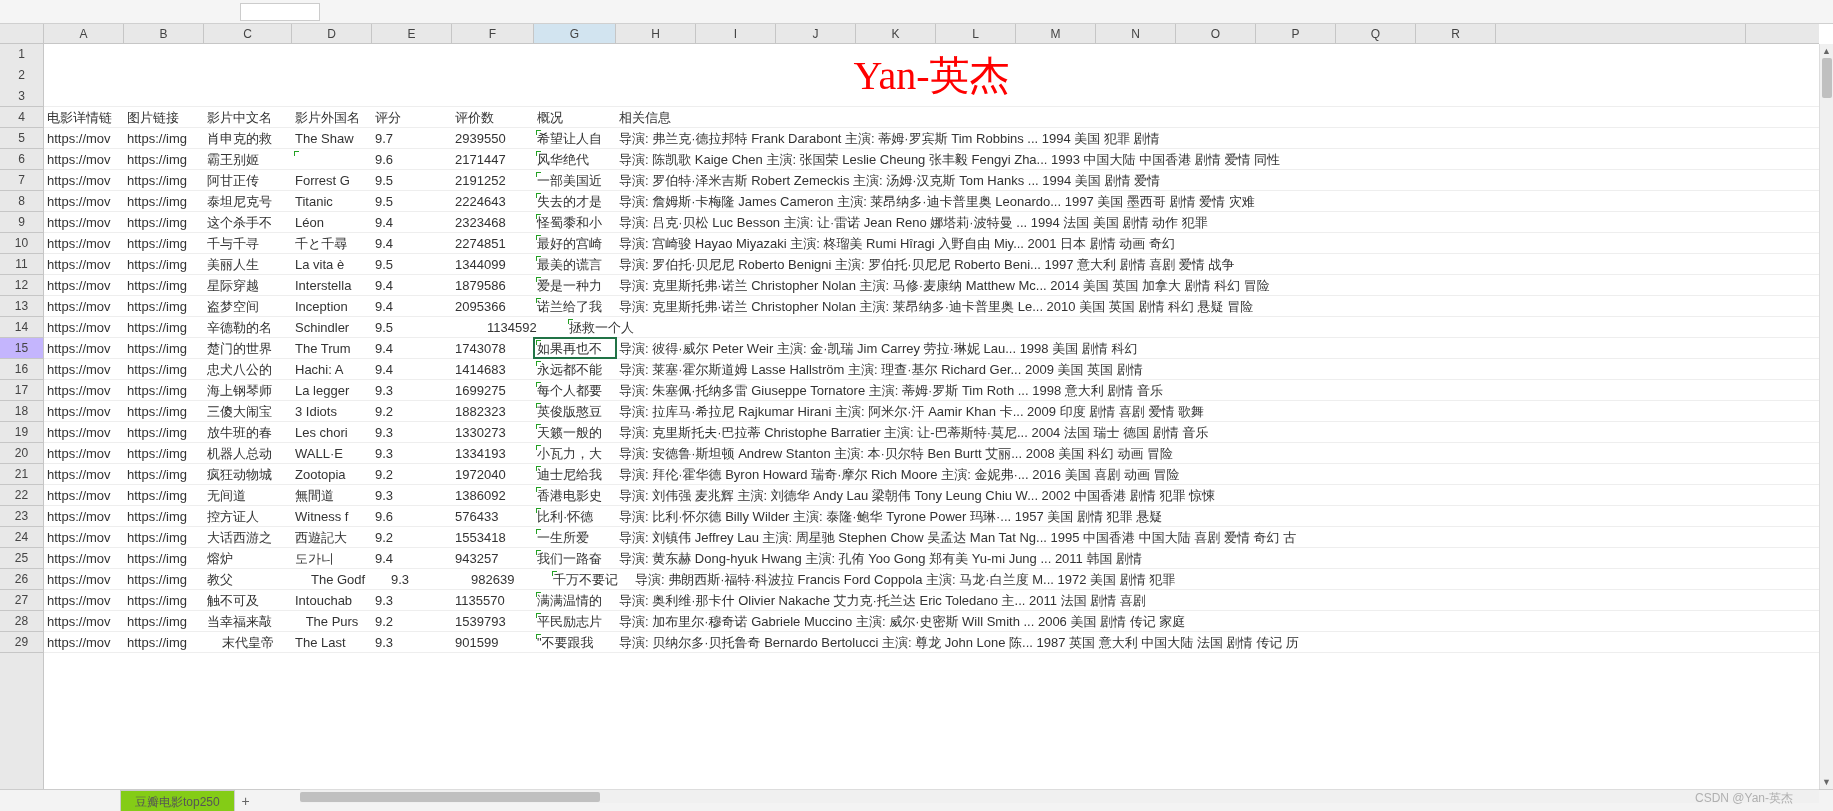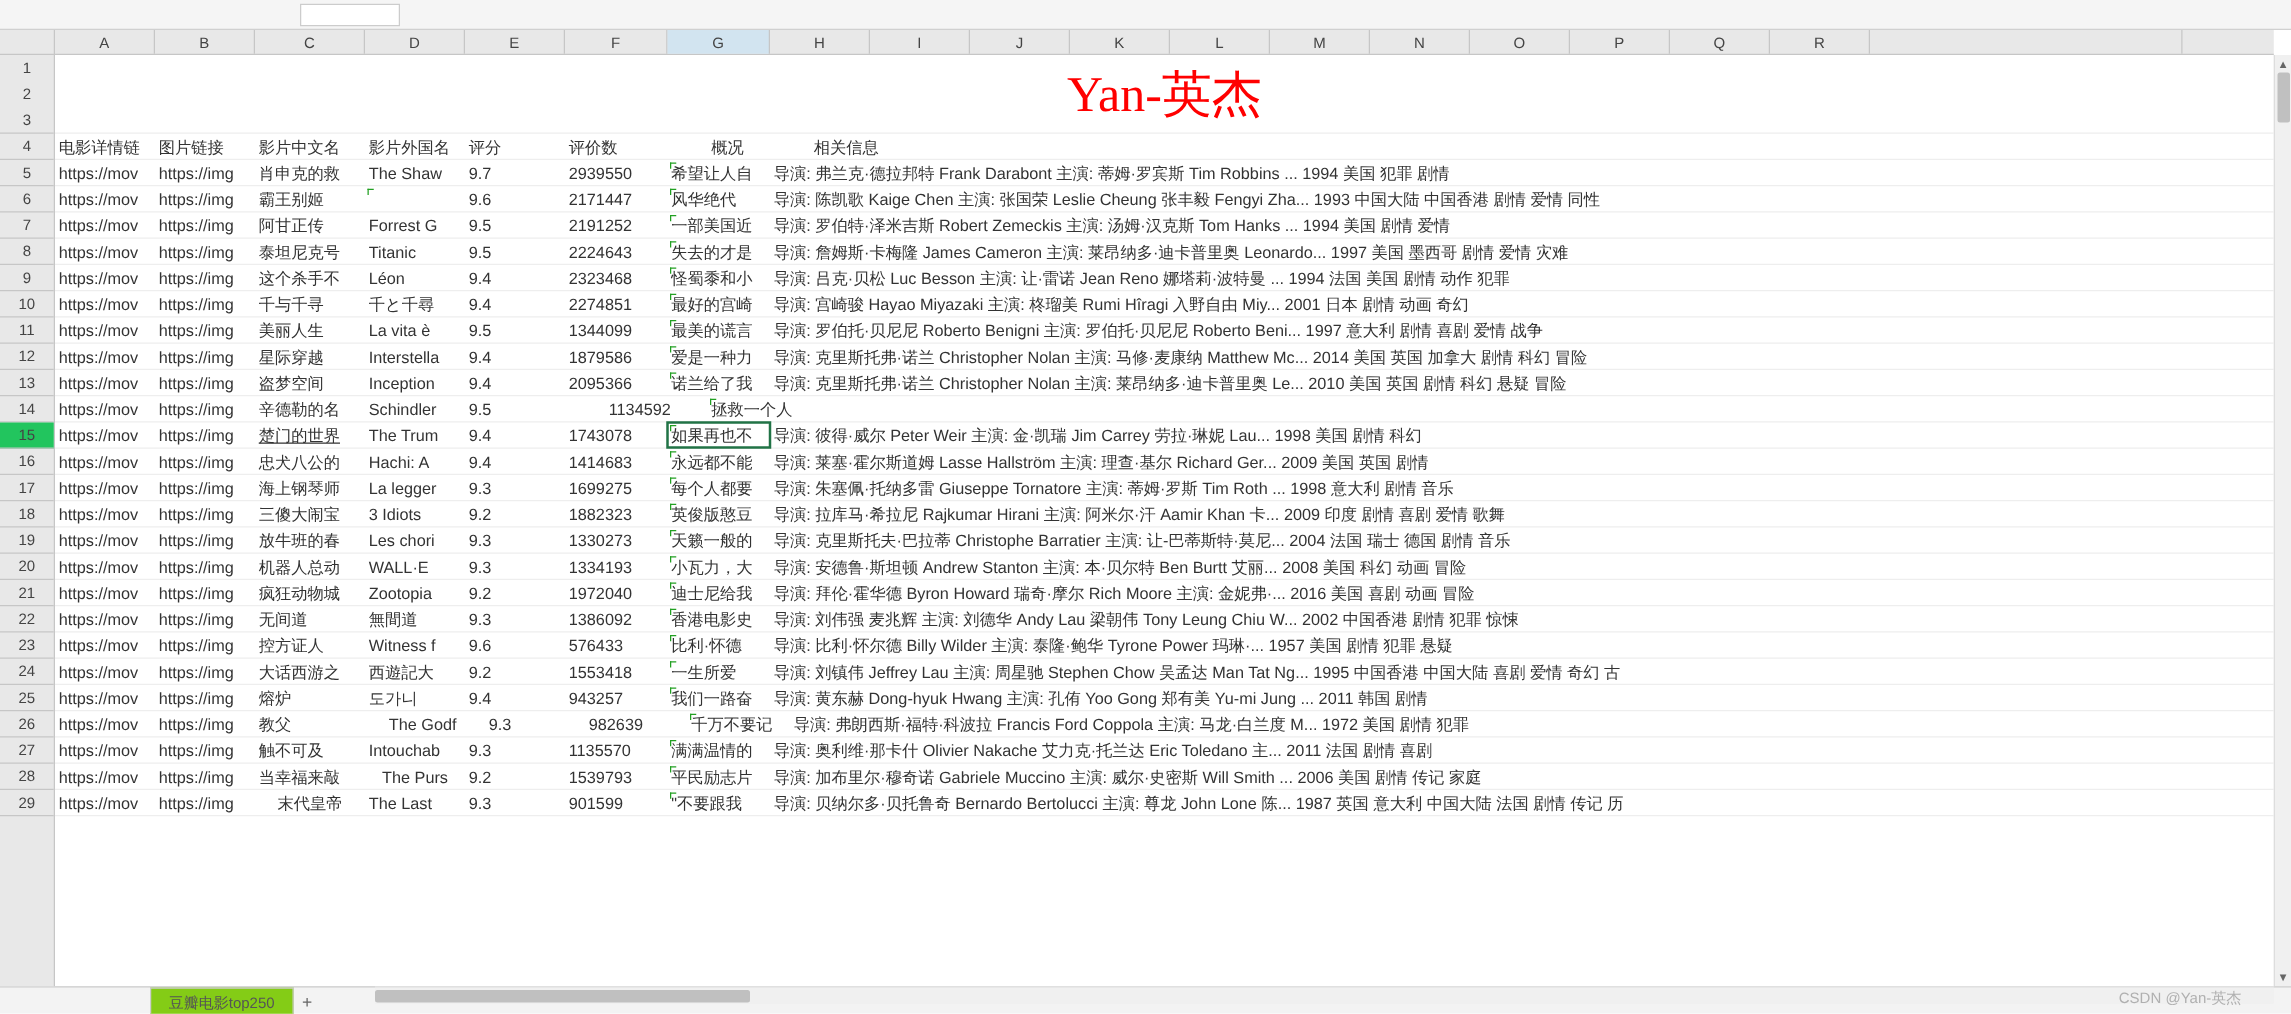--- a/index.html
+++ b/index.html
@@ -7,21 +7,21 @@
   .app { display: flex; flex-direction: column; width: 1833px; height: 811px; position: relative; }
   .top-bar { height: 24px; background: #f5f5f5; border-bottom: 1px solid #d0d0d0; display:flex; align-items:center; padding-left:240px;}
   .fx-box { width:80px; height:18px; background:#fff; border:1px solid #ccc;}
   .sheet-area { flex: 1; position: relative; overflow: hidden; }
   .corner { position: absolute; top: 0; left: 0; width: 44px; height: 20px; background: #e8e8e8; border-right: 1px solid #c6c6c6; border-bottom: 1px solid #c6c6c6; z-index: 3;}
   .col-headers { position: absolute; top: 0; left: 44px; right: 14px; height: 20px; display: flex; background: #e8e8e8; border-bottom: 1px solid #c6c6c6; z-index: 2;}
   .col-h { flex: 0 0 auto; height: 100%; border-right: 1px solid #c6c6c6; text-align: center; line-height: 20px; color: #444; font-size: 12px; }
   .col-h.sel { background:#d2e4f0;}
   .row-headers { position: absolute; top: 20px; left: 0; width: 44px; bottom: 22px; background: #e8e8e8; border-right: 1px solid #c6c6c6; z-index: 2;}
   .row-h { height: 21px; border-bottom: 1px solid #c6c6c6; text-align: center; line-height: 21px; color: #444; font-size: 12px; }
-  .row-h.sel { background:#22c55e;}
+  .row-h.sel { background:#c4b5fd;}
   .grid { position: absolute; top: 20px; left: 44px; right: 14px; bottom: 22px; overflow: hidden; }
   .row { display: flex; height: 21px; border-bottom: 1px solid #eee; white-space: nowrap;}
   .row.tall { height: 63px;}
   .cell { flex: 0 0 auto; height: 100%; padding: 0 3px; overflow: hidden; white-space: nowrap; line-height: 21px; position:relative;}
   .title-cell { position:absolute; top:0; left:0; width:100%; height:63px; font-family: "SimSun", serif; color:#ff0000; font-size:40px; text-align:center; line-height:63px;}
   .selected { outline: 2px solid #217346; outline-offset:-1px; z-index:1;}
   .vscroll { position:absolute; top:20px; right:0; bottom:22px; width:14px; background:#f0f0f0; border-left:1px solid #ddd;}
   .vscroll .up, .vscroll .down { height:14px; text-align:center; font-size:9px; color:#666; line-height:14px; cursor:pointer;}
   .vscroll .thumb { position:absolute; top:14px; left:2px; width:10px; height:40px; background:#c0c0c0; border-radius:2px;}
   .hscroll { position:absolute; bottom:8px; left:300px; right:14px; height:14px; background:#f0f0f0; border-top:1px solid #ddd;}
@@ -99,21 +99,21 @@
         <div class="row tall" style="position: relative;">
           <div class="title-cell">Yan-英杰</div>
         </div>
         <div class="row">
           <div class="cell" style="width: 80px;">电影详情链</div>
           <div class="cell" style="width: 80px;">图片链接</div>
           <div class="cell" style="width: 88px;">影片中文名</div>
           <div class="cell" style="width: 80px;">影片外国名</div>
           <div class="cell" style="width: 80px;">评分</div>
           <div class="cell" style="width: 82px;">评价数</div>
-          <div class="cell" style="width: 82px; margin-left: 32px;">概况</div>
+          <div class="cell" style="width: 82px;">概况</div>
           <div class="cell" style="width: 80px;">相关信息</div>
         </div>
         <div class="row">
           <div class="cell" style="width: 80px;">https://mov</div>
           <div class="cell" style="width: 80px;">https://img</div>
           <div class="cell" style="width: 88px;">肖申克的救</div>
           <div class="cell" style="width: 80px;">The Shaw</div>
           <div class="cell" style="width: 80px;">9.7</div>
           <div class="cell" style="width: 82px;">2939550</div>
           <div class="cell null-col" style="width: 82px;">希望让人自</div>
@@ -204,21 +204,21 @@
           <div class="cell" style="width: 80px;">https://img</div>
           <div class="cell" style="width: 88px;">辛德勒的名</div>
           <div class="cell" style="width: 80px;">Schindler</div>
           <div class="cell" style="width: 80px;">9.5</div>
           <div class="cell" style="width: 82px; margin-left: 32px;">1134592</div>
           <div class="cell null-col" style="width: 82px;">拯救一个人</div>
         </div>
         <div class="row">
           <div class="cell" style="width: 80px;">https://mov</div>
           <div class="cell" style="width: 80px;">https://img</div>
-          <div class="cell" style="width: 88px; text-decoration: underline;">楚门的世界</div>
+          <div class="cell" style="width: 88px;">楚门的世界</div>
           <div class="cell" style="width: 80px;">The Trum</div>
           <div class="cell" style="width: 80px;">9.4</div>
           <div class="cell" style="width: 82px;">1743078</div>
           <div class="cell selected null-col" style="width: 82px;">如果再也不</div>
           <div class="cell" style="width: 1200px;">导演: 彼得·威尔 Peter Weir   主演: 金·凯瑞 Jim Carrey   劳拉·琳妮 Lau... 1998   美国   剧情 科幻</div>
         </div>
         <div class="row">
           <div class="cell" style="width: 80px;">https://mov</div>
           <div class="cell" style="width: 80px;">https://img</div>
           <div class="cell" style="width: 88px;">忠犬八公的</div>

